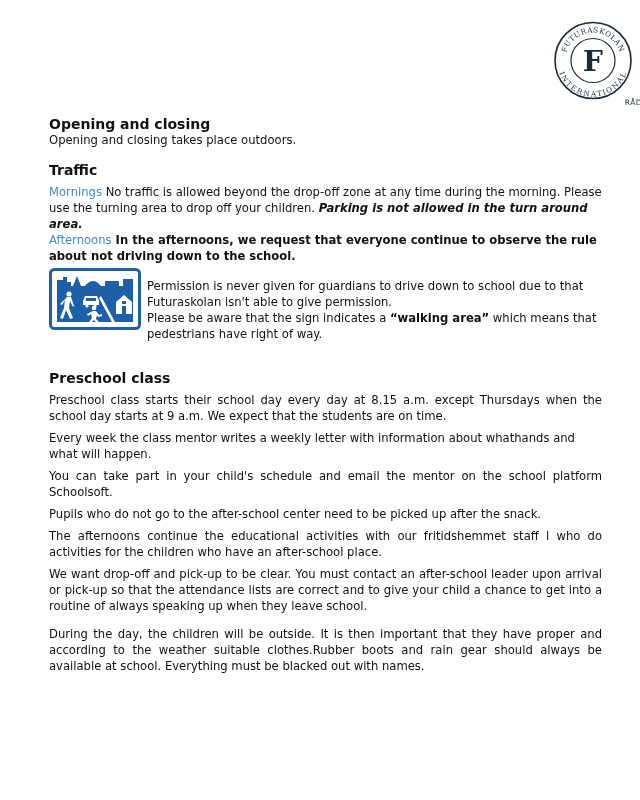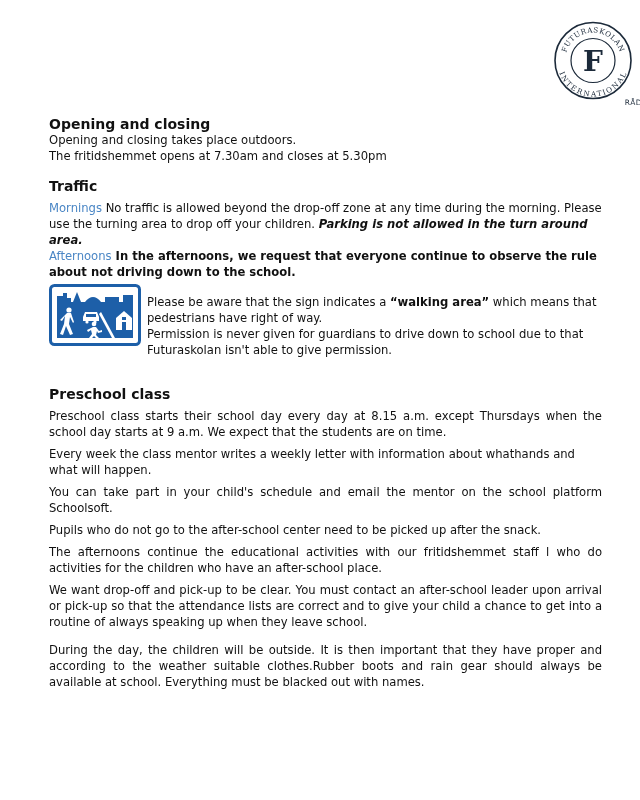--- a/index.html
+++ b/index.html
@@ -43,21 +43,20 @@
     </text>
     <text x="40" y="50" text-anchor="middle" font-family="DejaVu Serif, serif" font-weight="bold" font-size="28" fill="#1c2a3a">F</text>
   </svg>
   <div class="logo-caption">RÅDAN</div>
 
   <div class="content">
 
     <section>
       <p class="h">Opening and closing</p>
       <p>Opening and closing takes place outdoors.</p>
-      <p>The fritidshemmet opens at 7.30am and closes at 5.30pm</p>
     </section>
 
     <div class="gap-m"></div>
 
     <section>
       <p class="h">Traffic</p>
       <div class="gap-s"></div>
       <p><span class="blue">Mornings</span><span> No traffic is allowed beyond the drop-off zone at any time during the morning. Please use the turning area to drop off your children. </span><span class="bi">Parking is not allowed in the turn around area.</span></p>
       <p><span class="blue">Afternoons</span><span class="b"> In the afternoons, we request that everyone continue to observe the rule about not driving down to the school.</span></p>
 
@@ -80,22 +79,22 @@
               <circle cx="46" cy="38" r="1.6"></circle>
             <circle cx="45" cy="40" r="2.3"></circle>
             <path d="M44 43 L47 43 L50 47 L53 46 L53 48 L49 49 L48 47 L47 51 L50 54 L48 55 L45 52 L42 55 L40 54 L43 50 L42 46 L39 48 L38 46 Z"></path>
             <path d="M52 28 L66 54 L63 54 L50 30 Z"></path>
             <path d="M67 34 L75 27 L83 34 L83 46 L67 46 Z"></path>
             <rect x="73" y="38" width="4" height="8" fill="#1d5fa8"></rect>
             <rect x="73" y="33" width="4" height="3" fill="#1d5fa8"></rect>
           </g>
         </svg>
         <div class="sign-text">
+          <p>Permission is never given for guardians to drive down to school due to that Futuraskolan isn't able to give permission.</p>
           <p><span>Please be aware that the sign indicates a </span><span class="b">“walking area”</span><span> which means that pedestrians have right of way.</span></p>
-          <p>Permission is never given for guardians to drive down to school due to that Futuraskolan isn't able to give permission.</p>
         </div>
       </div>
     </section>
 
     <div class="gap-l"></div>
 
     <section>
       <p class="h">Preschool class</p>
       <div class="gap-s"></div>
       <p class="justify">Preschool class starts their school day every day at 8.15 a.m. except Thursdays when the school day starts at 9 a.m. We expect that the students are on time.</p>

